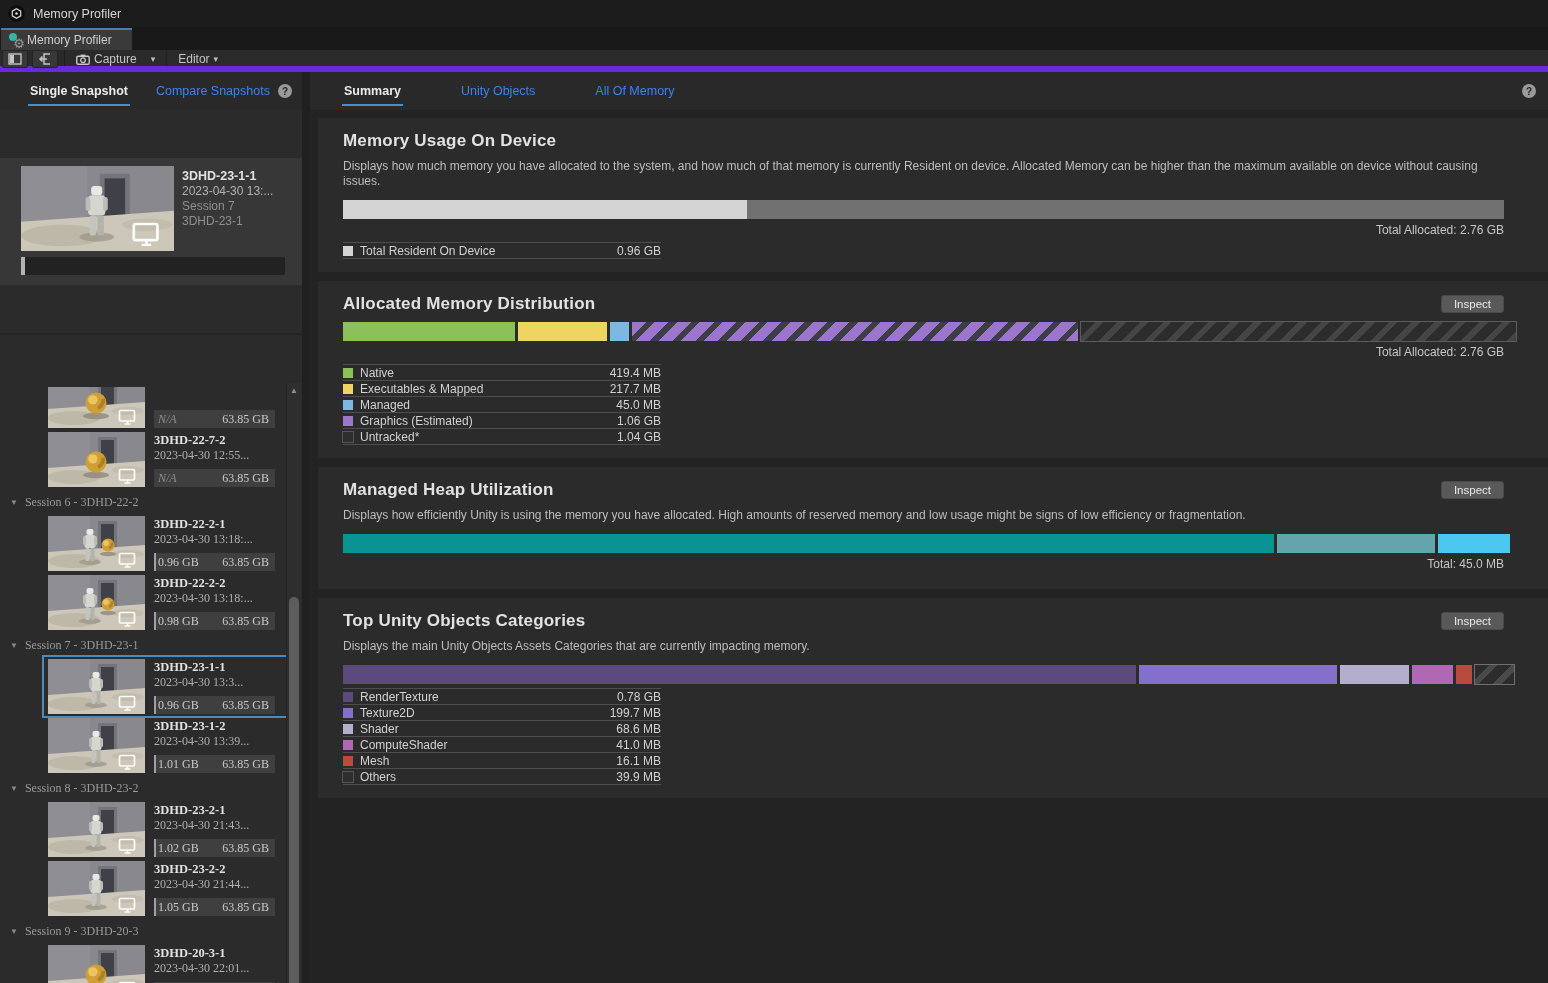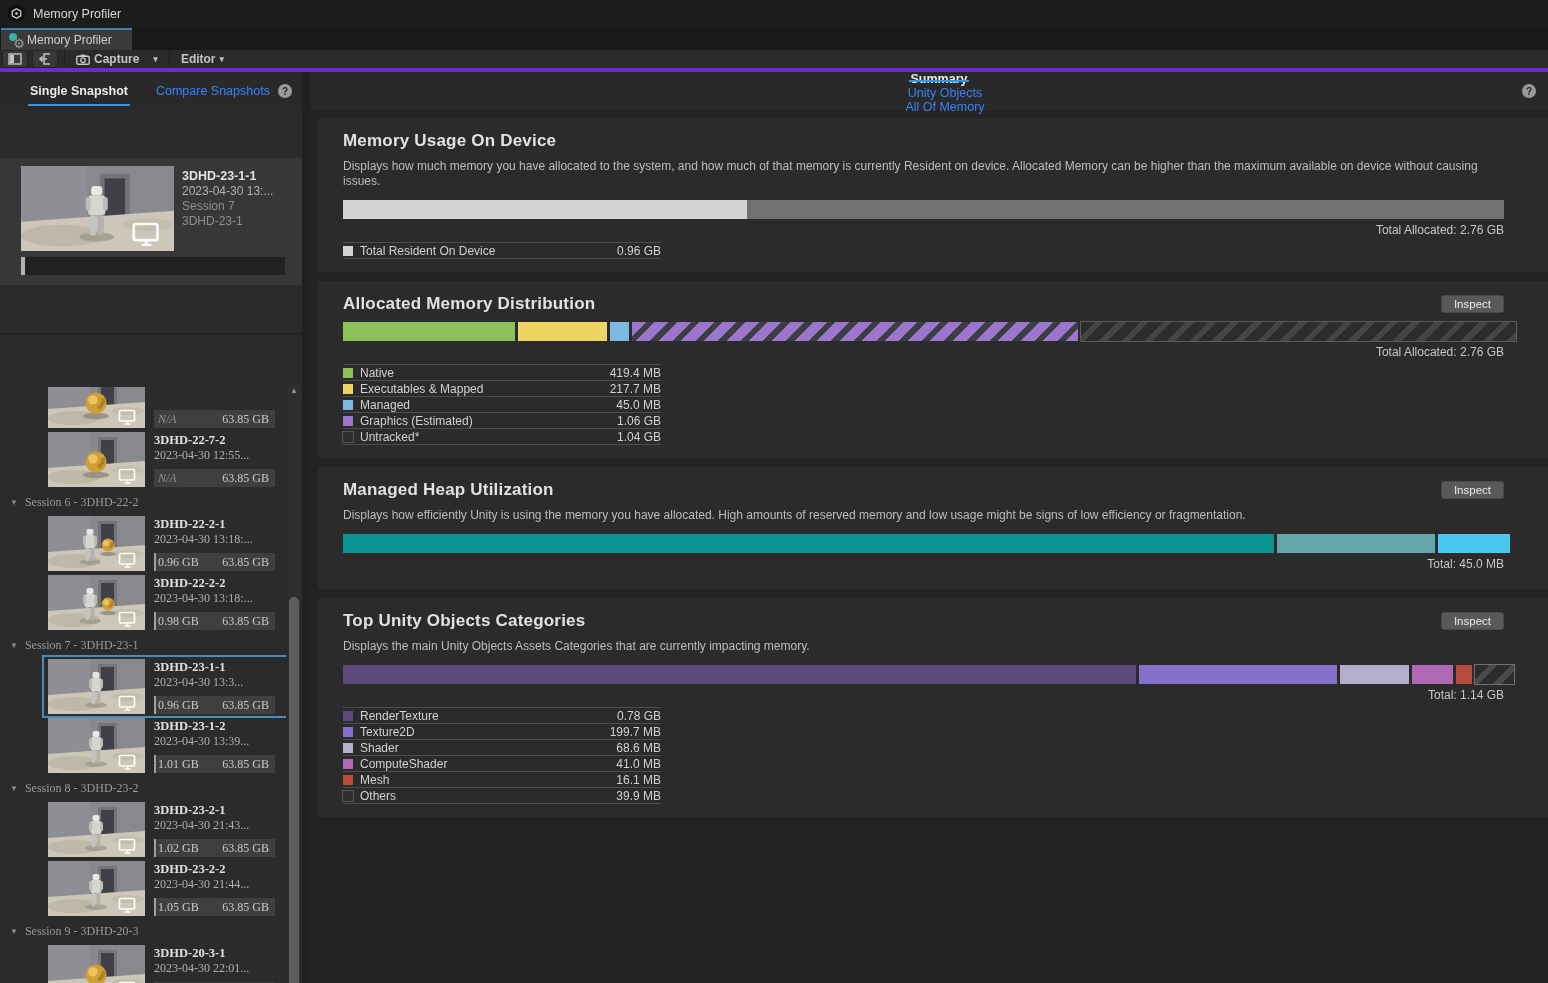--- a/index.html
+++ b/index.html
@@ -12,21 +12,21 @@
   .titlebar .appicon { width:17px; height:17px; border-radius:50%; background:#0e0e0e; display:flex; align-items:center; justify-content:center; }
   .titlebar .title { color:#d6d6d6; font-size:12.5px; }
 
   .tabstrip { height:23px; background:#191919; display:flex; align-items:flex-end; }
   .doc-tab { height:22px; margin-left:1px; width:131px; background:#3a3a3a; border-top:2px solid #4c7cae;
     display:flex; align-items:center; gap:4px; padding:0 8px; color:#cfcfcf; font-size:12px; }
   .doc-tab .pkgicon { position:relative; width:14px; height:14px; }
   .pkgicon .gear { position:absolute; right:-2px; bottom:-3px; color:#9a9a9a; font-size:13px; line-height:13px; }
   .pkgicon .dot { position:absolute; left:0; top:0; width:8px; height:8px; border-radius:50%; background:#35b5a2; }
 
-  .toolbar { height:22px; background:#2a2a2a; border-bottom:4px solid #6d28d9; display:flex; align-items:flex-start; padding:0 2px; gap:4px;font-weight:bold; }
+  .toolbar { height:22px; background:#2a2a2a; border-bottom:6px solid #6d28d9; display:flex; align-items:flex-start; padding:0 2px; gap:4px; }
   .tbtn { height:18px; display:flex; align-items:center; gap:4px; padding:0 5px; color:#c4c4c4; border-radius:2px; }
   .tbtn.boxed { background:#383838; border:1px solid #242424; }
   .caret { font-size:9px; color:#bdbdbd; }
   .sep { width:1px; height:16px; background:#1f1f1f; margin:0 2px; }
 
   
   .cols { display:flex; height:911px; }
   .sidebar { width:302px; background:#2b2b2b; display:flex; flex-direction:column; position:relative;gap:48px; }
   .vdivider { width:8px; background:#202020; }
   .main { flex:1; background:#232323; display:flex; flex-direction:column; }
@@ -543,21 +543,21 @@
             <div class="sthumb"></div>
           </div>
         <span class="arrow">▼</span>
       </div>
     </div>
   </div>
 
   <div class="vdivider"></div>
 
   <div class="main">
-    <div class="ptabs" style="position:relative;flex-direction:column;">
+    <div class="ptabs" style="position:relative;">
       <div class="ptab active" style="margin-left:20px">Summary</div>
       <div class="ptab" style="margin-left:32px">Unity Objects</div>
       <div class="ptab" style="margin-left:32px">All Of Memory</div>
       <span class="help mhelp">?</span>
     </div>
     <div class="mcontent" id="sections">
         <div class="section">
     <div class="sec-head">
       <div class="sec-title">Memory Usage On Device</div>
 
@@ -637,21 +637,20 @@
     </div>
     <div class="sec-desc">Displays the main Unity Objects Assets Categories that are currently impacting memory.</div>
     <div class="bar gapped">
             <div class="seg" style="flex: 0 0 68.3%; background: rgb(92, 74, 125);"></div>
             <div class="seg" style="flex: 0 0 17.1%; background: rgb(132, 112, 202);"></div>
             <div class="seg" style="flex: 0 0 5.9%; background: rgb(179, 174, 203);"></div>
             <div class="seg" style="flex: 0 0 3.5%; background: rgb(177, 104, 180);"></div>
             <div class="seg" style="flex: 0 0 1.4%; background: rgb(183, 76, 61);"></div>
             <div class="seg" style="flex: 0 0 3.4%; background: repeating-linear-gradient(135deg, rgb(44, 44, 44) 0px, rgb(44, 44, 44) 10px, rgb(74, 74, 74) 10px, rgb(74, 74, 74) 16px); outline: rgb(112, 112, 112) solid 1px;"></div>
           </div>
-    <div class="totlabel">Total: 1.14 GB</div>
     <div class="legend">
             <div class="lrow">
     <span class="lsw" style="background: rgb(92, 74, 125);"></span>
     <span class="llabel">RenderTexture</span>
     <span class="lvalue">0.78 GB</span>
   </div>
             <div class="lrow">
     <span class="lsw" style="background: rgb(132, 112, 202);"></span>
     <span class="llabel">Texture2D</span>
     <span class="lvalue">199.7 MB</span>

